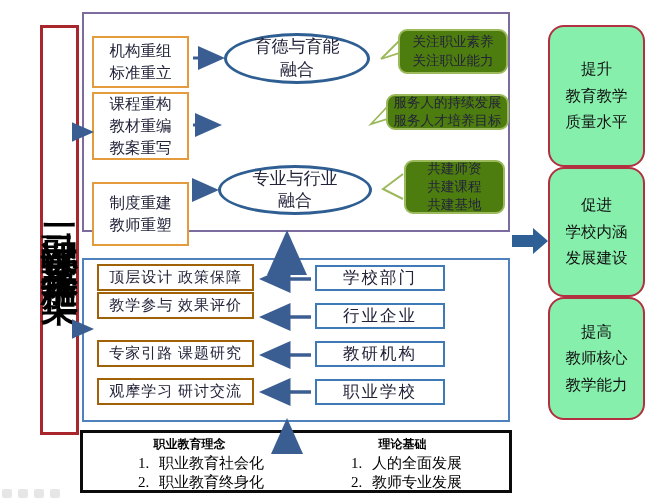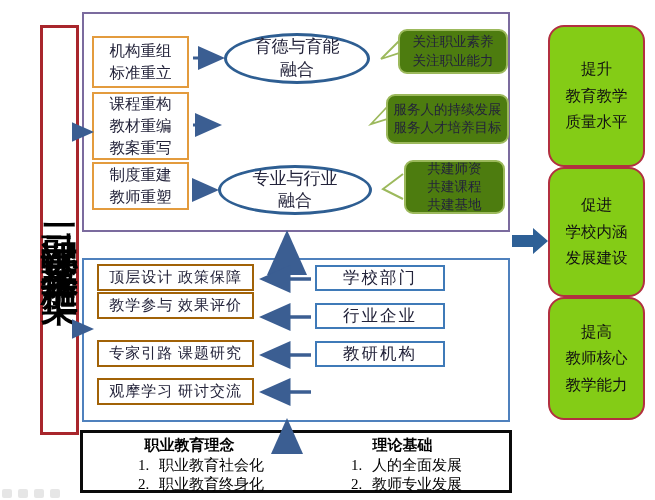--- a/index.html
+++ b/index.html
@@ -24,69 +24,69 @@
 
   
   .top-box{left:82px;top:12px;width:428px;height:220px;border:2px solid #7b6b9e;background:#fff;}
 
   .action{
     border:2px solid #e39b3e;background:#fff;left:92px;width:97px;
     font-size:15.5px;line-height:1.4;color:#23233a;
   }
   .a0{top:36px;height:52px;}
   .a1{top:92px;height:68px;}
-  .a2{top:162px;height:48px;}
+  .a2{top:182px;height:64px;}
 
   .ellipse{
     border:3px solid #2e5e92;border-radius:50%;background:#fff;
     font-size:17px;line-height:1.3;color:#23233a;
   }
   .e0{left:224px;top:33px;width:146px;height:51px;}
   .e1{left:221px;top:98px;width:161px;height:53px;}
   .e2{left:218px;top:165px;width:154px;height:50px;}
 
   .note{
     border:2px solid #9cb95c;border-radius:9px;background:#4d7c0f;
     font-size:13.5px;line-height:1.35;color:#23233a;
   }
   .n0{left:398px;top:29px;width:110px;height:45px;}
-  .n1{left:386px;top:94px;width:123px;height:50px;}
+  .n1{left:386px;top:94px;width:123px;height:36px;}
   .n2{left:404px;top:160px;width:101px;height:54px;}
 
   
   .bottom-box{left:82px;top:258px;width:428px;height:164px;border:2px solid #4f81bd;background:#fff;}
 
   .measure{
     border:2px solid #a16207;background:#fff;left:97px;width:157px;height:27px;
     font-size:15px;color:#23233a;letter-spacing:1px;
   }
   .m0{top:264px;} .m1{top:292px;} .m2{top:340px;} .m3{top:378px;}
 
   .participant{
     border:2px solid #3f7ab8;background:#fff;left:315px;width:130px;height:26px;
     font-size:16.5px;color:#23233a;letter-spacing:2px;
   }
   .p0{top:265px;} .p1{top:303px;} .p2{top:341px;} .p3{top:379px;}
 
   
   .outcome{
-    left:548px;width:97px;border:2.5px solid #b23040;border-radius:16px;background:#84cc16;
+    left:548px;width:97px;border:2.5px solid #b23040;border-radius:16px;background:#86efac;
     font-size:15.5px;line-height:1.7;color:#111;
   }
   .r0{top:25px;height:142px;}
   .r1{top:167px;height:130px;}
   .r2{top:297px;height:123px;}
 
   
   .foundation{
     left:80px;top:430px;width:432px;height:63px;border:3px solid #0b0b0b;background:#fff;
     display:flex;
   }
   .f-col{flex:1;padding:3px 0 0 0;}
-  .f-head{text-align:center;font-weight:700;font-size:15px;color:#000;}
+  .f-head{text-align:center;font-weight:700;font-size:12px;color:#000;}
   .f-col ol{margin:1px 0 12px 70px;padding:0;font-size:15px;color:#000;line-height:1.25;}
   .f-col ol li{padding-left:6px;}
 
   svg.overlay{position:absolute;left:0;top:0;pointer-events:none;}
 
   .watermark{left:2px;top:487px;width:70px;height:12px;opacity:.18;
     display:flex;gap:6px;align-items:center;}
   .watermark i{display:block;width:10px;height:9px;background:#777;border-radius:2px;}
 </style>
 </head>
@@ -124,20 +124,21 @@
   <div class="abs bottom-box"></div>
 
   <div class="abs center measure m0">顶层设计  政策保障</div>
   <div class="abs center measure m1">教学参与  效果评价</div>
   <div class="abs center measure m2">专家引路  课题研究</div>
   <div class="abs center measure m3">观摩学习  研讨交流</div>
 
   <div class="abs center participant p0">学校部门</div>
   <div class="abs center participant p1">行业企业</div>
   <div class="abs center participant p2">教研机构</div>
+  <div class="abs center participant p3">职业学校</div>
 
   <div class="abs center pre outcome r0">提升
 教育教学
 质量水平</div>
   <div class="abs center pre outcome r1">促进
 学校内涵
 发展建设</div>
   <div class="abs center pre outcome r2">提高
 教师核心
 教学能力</div>

